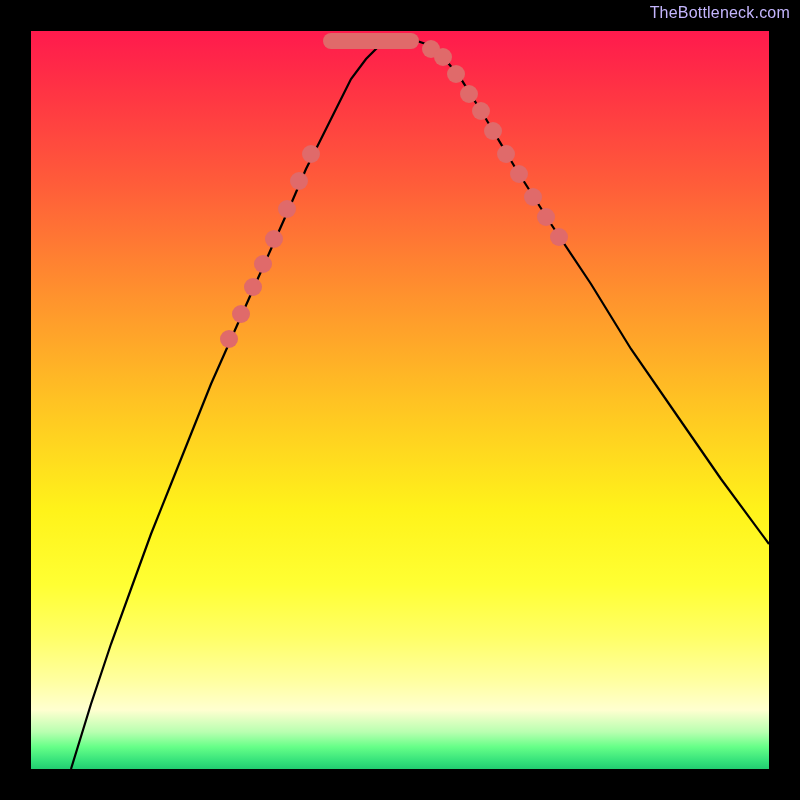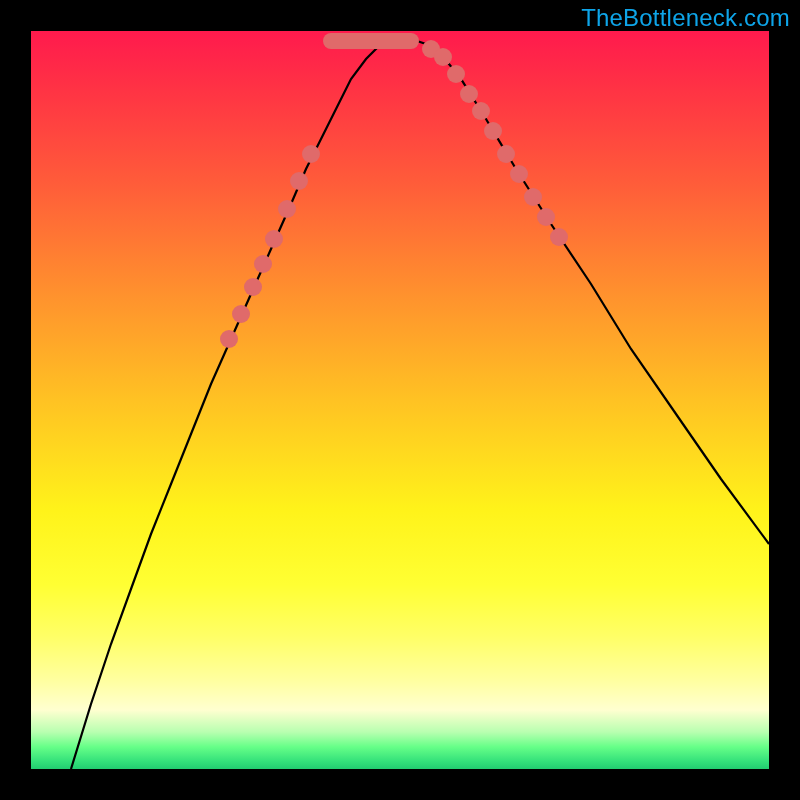--- a/index.html
+++ b/index.html
@@ -31,22 +31,22 @@
       #b8ffb0 95%,
       #66ff88 97%,
       #33e07a 99%,
       #22cc70 100%
     );
   }
   .watermark {
     position: absolute;
     top: 4px;
     right: 10px;
-    color: #0ea5e9;
-    font-size: 24px;
+    color: #c4b5fd;
+    font-size: 16px;
     font-weight: 500;
     letter-spacing: 0.2px;
     z-index: 5;
     text-align: center;
   }
   svg.plot {
     position: absolute;
     left: 0;
     top: 0;
     width: 738px;

